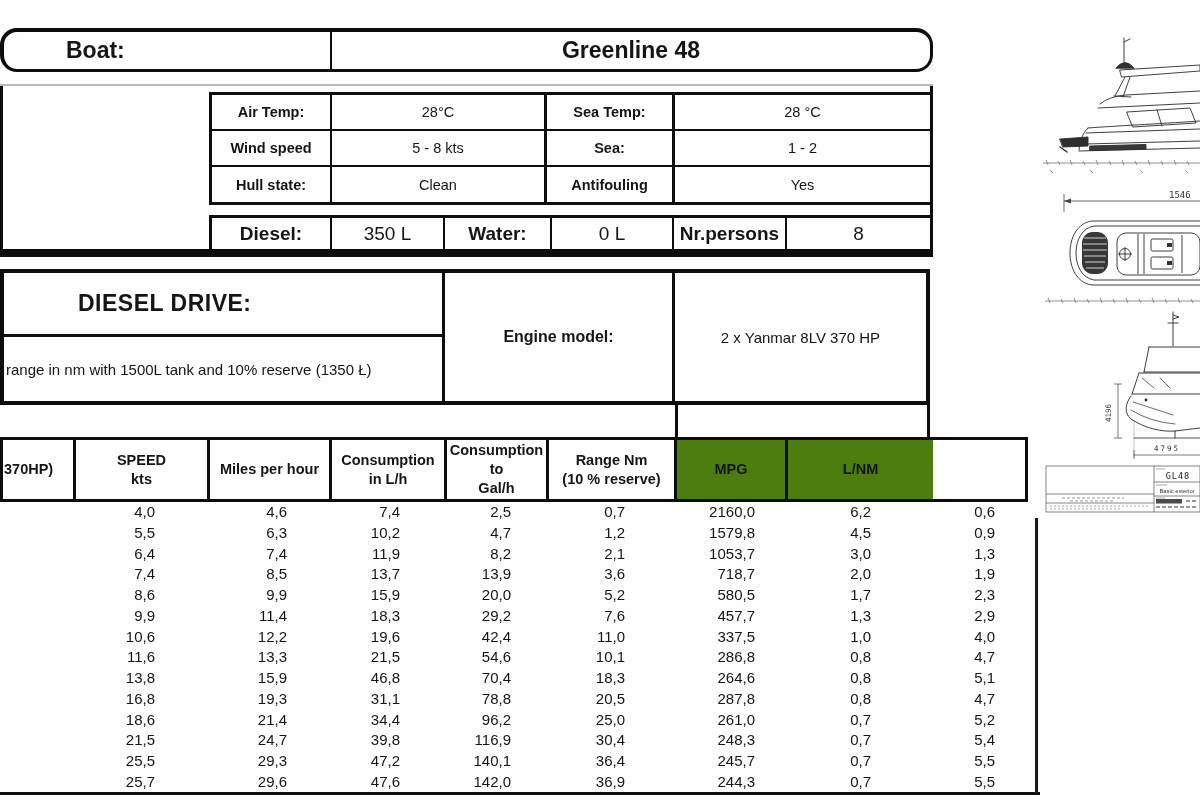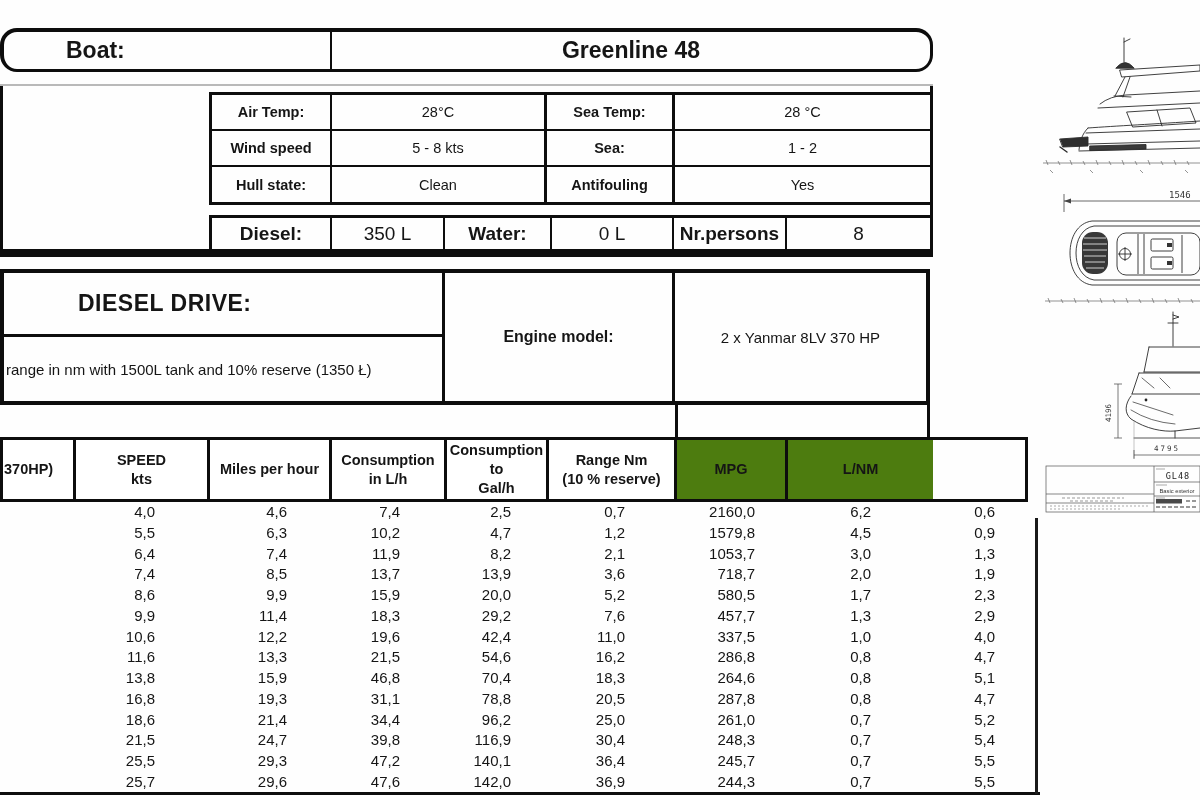--- a/index.html
+++ b/index.html
@@ -239,21 +239,21 @@
         <div class="pcell pc6">337,5</div>
         <div class="pcell pc7">1,0</div>
         <div class="pcell pc8">4,0</div>
       </div>
       <div class="prow">
         <div class="pcell pc0"></div>
         <div class="pcell pc1">11,6</div>
         <div class="pcell pc2">13,3</div>
         <div class="pcell pc3">21,5</div>
         <div class="pcell pc4">54,6</div>
-        <div class="pcell pc5">16,2</div>
+        <div class="pcell pc5">10,1</div>
         <div class="pcell pc6">286,8</div>
         <div class="pcell pc7">0,8</div>
         <div class="pcell pc8">4,7</div>
       </div>
       <div class="prow">
         <div class="pcell pc0"></div>
         <div class="pcell pc1">13,8</div>
         <div class="pcell pc2">15,9</div>
         <div class="pcell pc3">46,8</div>
         <div class="pcell pc4">70,4</div>

